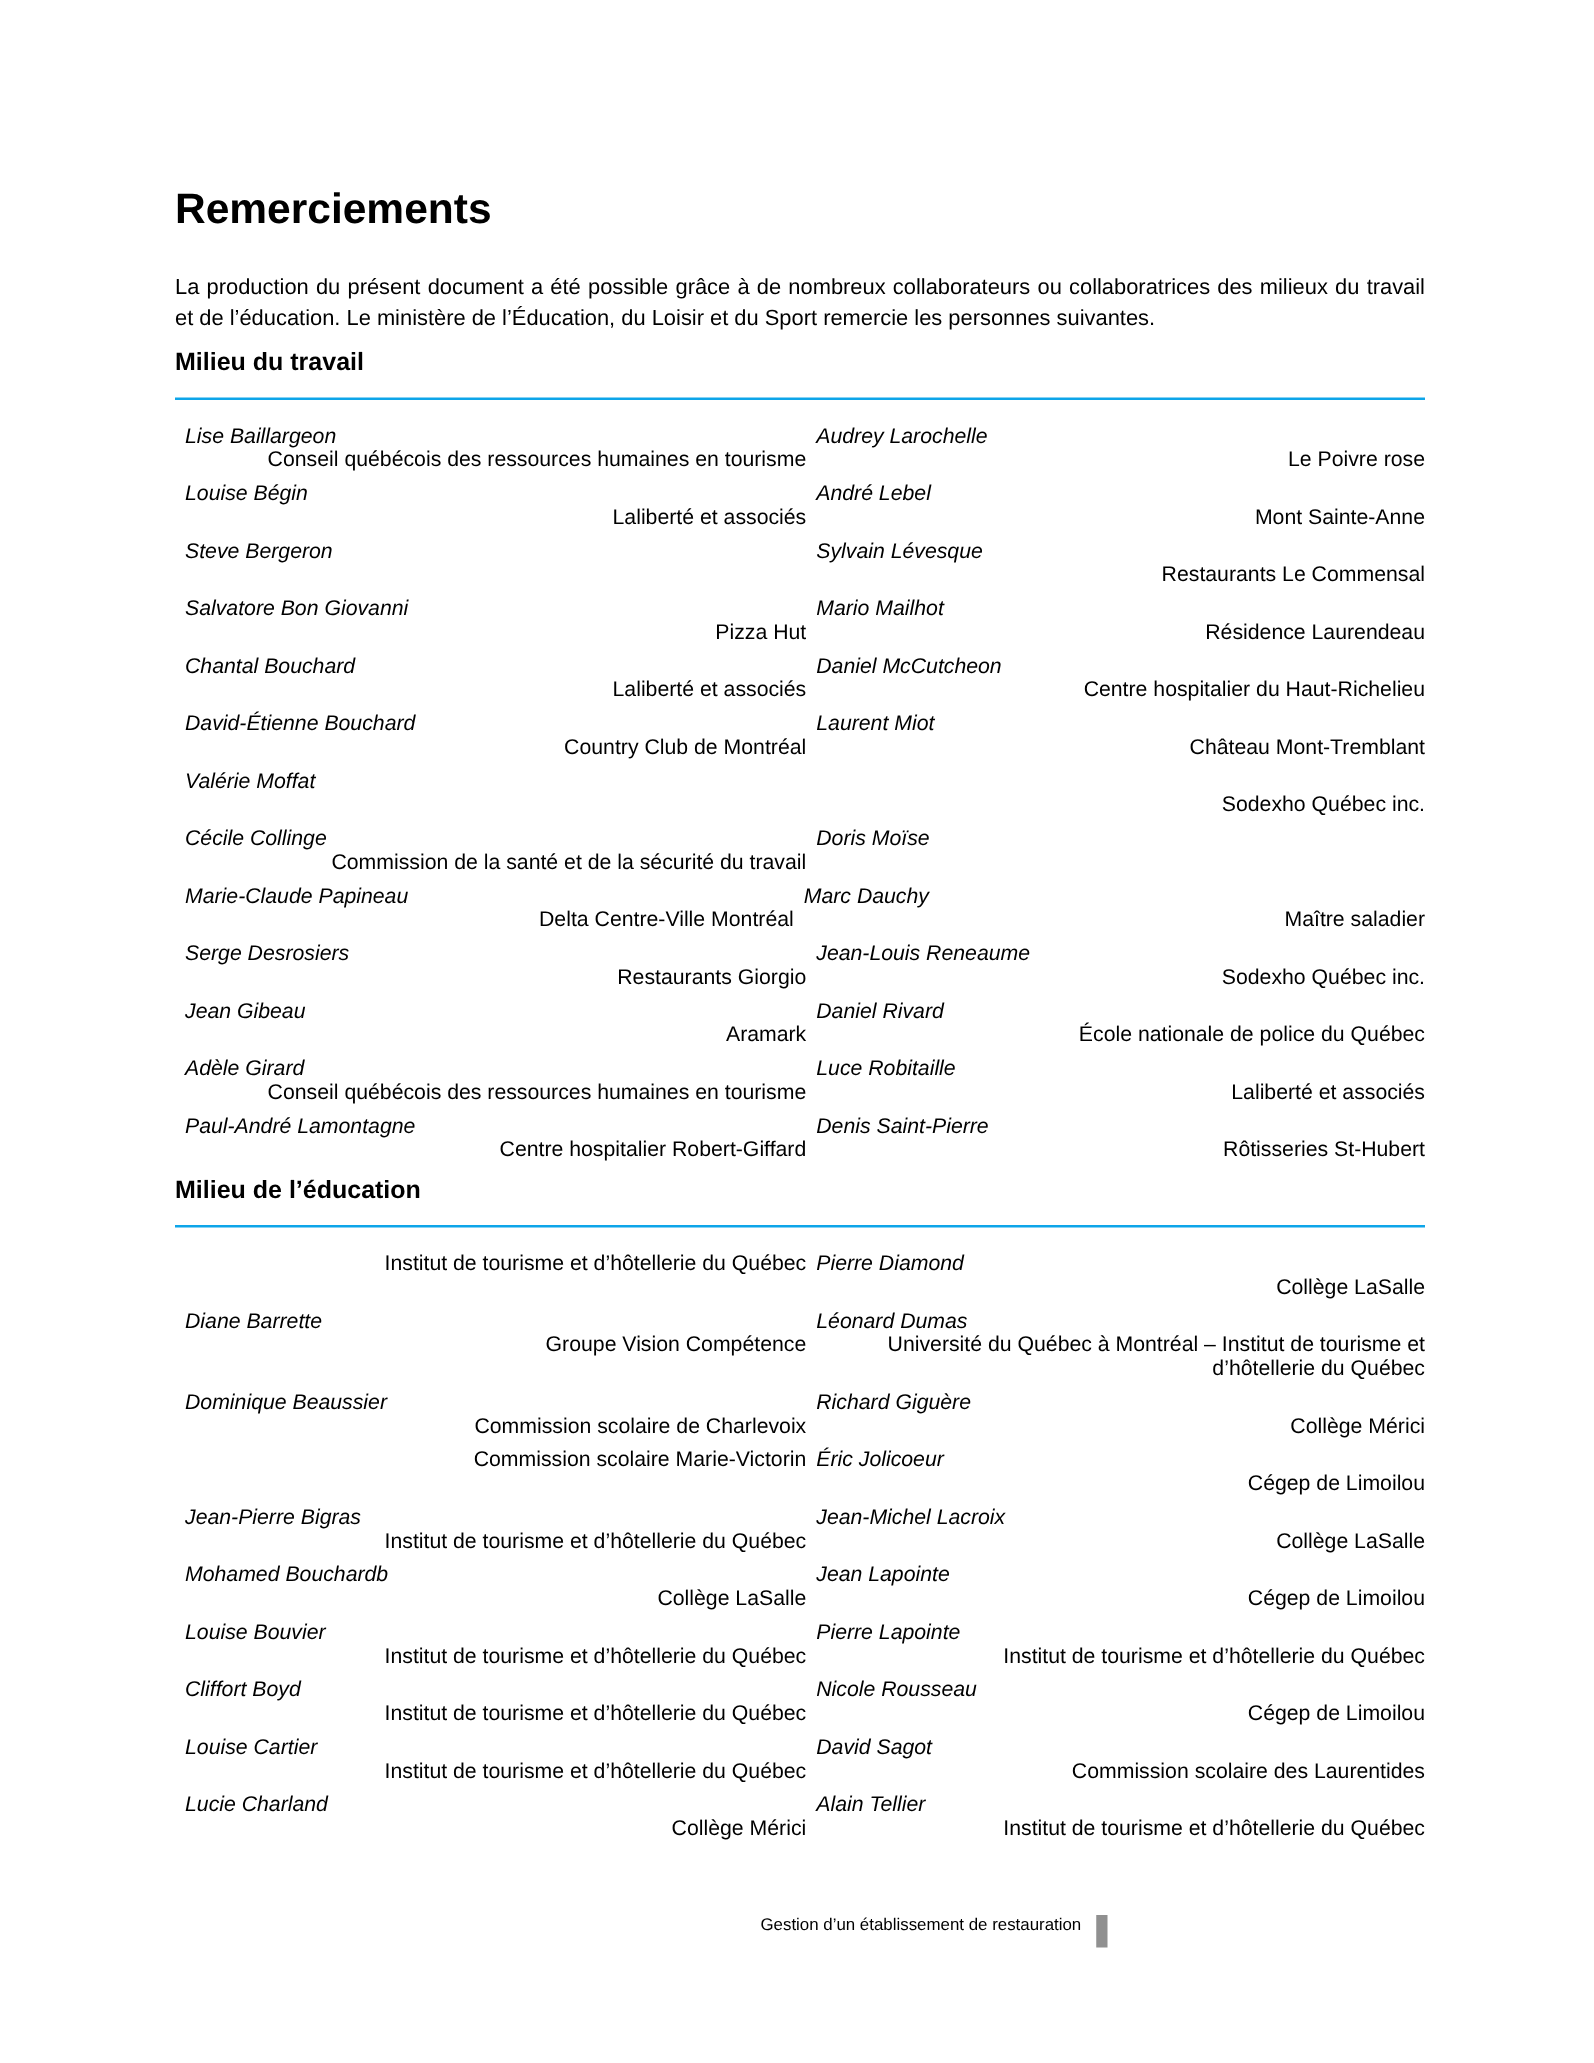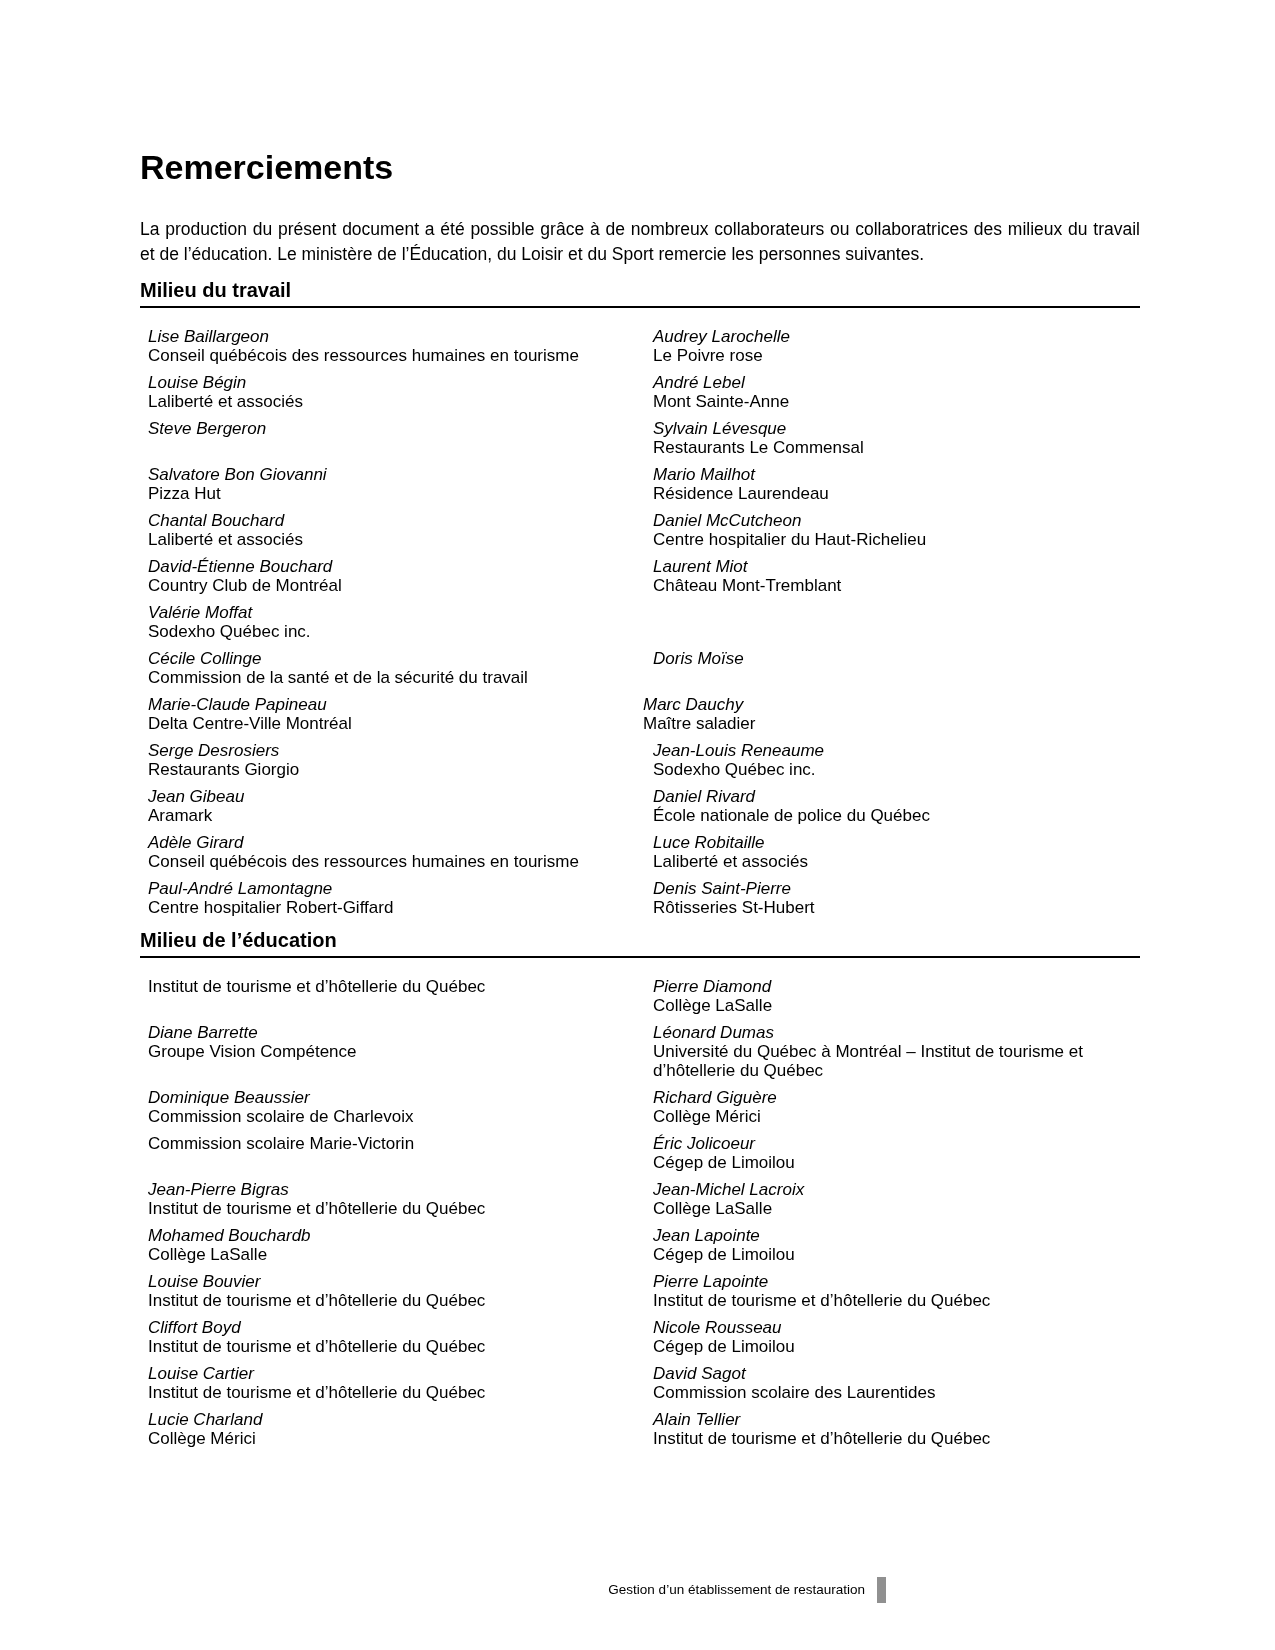--- a/index.html
+++ b/index.html
@@ -38,22 +38,22 @@
     margin: 30px 0 0 0;
     font-size: 17.5px;
     line-height: 25px;
     text-align: justify;
   }
   h2.section-heading {
     margin: 12px 0 0 0;
     font-size: 20px;
     line-height: 23px;
     font-weight: bold;
-    padding-bottom: 4px;
-    border-bottom: 2px solid #000000;
+    padding-bottom: 16px;
+    border-bottom: 2px solid #0ea5e9;
   }
   .rows {
     margin-top: 19px;
   }
   .row {
     display: flex;
     margin-bottom: 8px;
   }
   .entry {
     box-sizing: border-box;
@@ -62,27 +62,28 @@
     line-height: 19px;
   }
   .entry.left  { width: 505px; flex: 0 0 505px; }
   .entry.right { flex: 1 1 auto; }
   .person-name {
     font-style: italic;
     min-height: 19px;
   }
   .person-org {
     min-height: 19px;
+    text-align: right;
   }
   .footer {
     position: absolute;
-    top: 1577px;
+    top: 1532px;
     right: 150px;
     display: flex;
-    align-items: center;
+    align-items: flex-start;
     gap: 12px;
   }
   .footer-text {
     font-size: 13.5px;
     line-height: 16px;
   }
   .footer-bar {
     display: inline-block;
     width: 9px;
     height: 26px;

